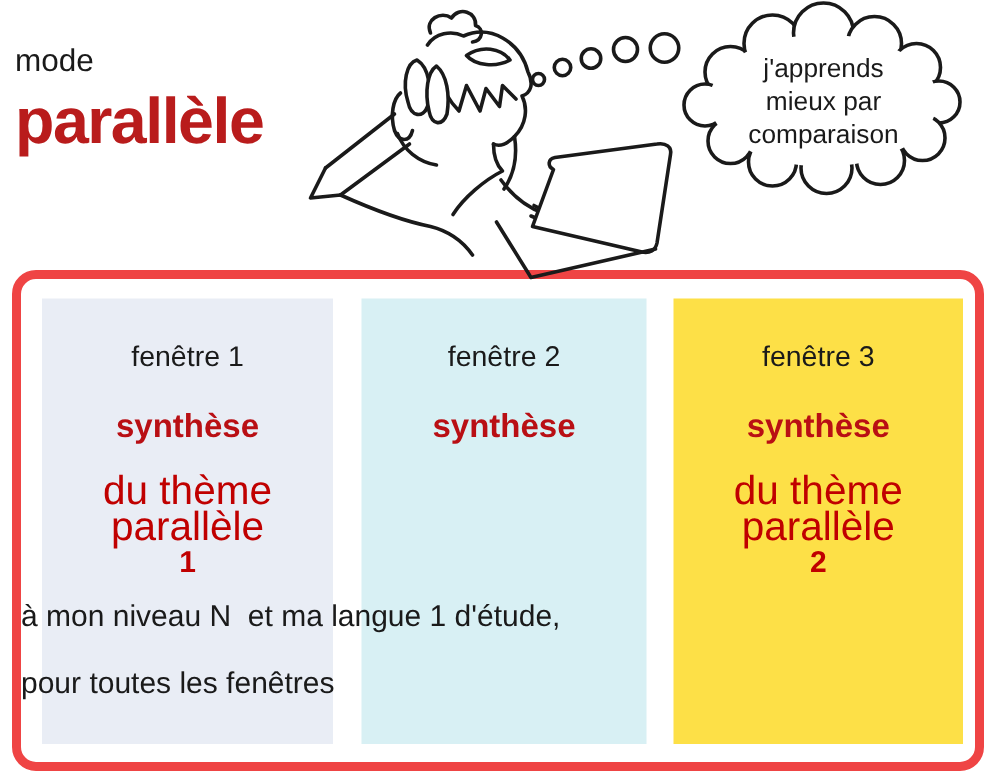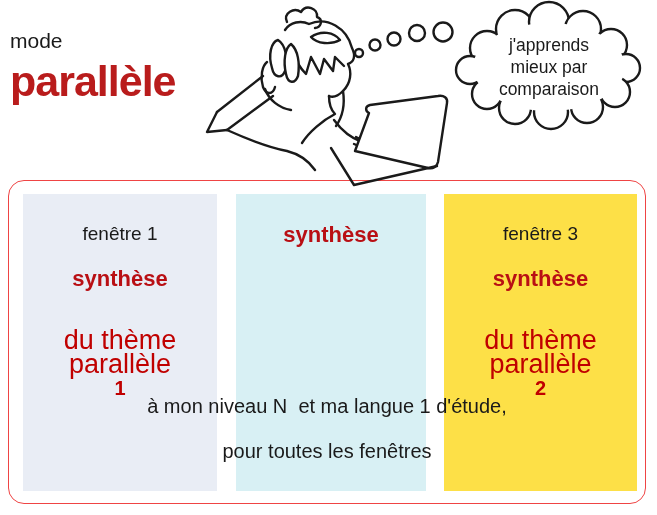--- a/index.html
+++ b/index.html
@@ -12,35 +12,35 @@
   .mode{font-size:21px;color:#1a1a1a;}
   .title{font-size:43px;font-weight:700;color:#b91c1c;margin-top:9px;letter-spacing:-1px;}
   
   .illus{position:absolute;left:205px;top:0;width:452px;height:192px;z-index:3;pointer-events:none;}
   .sk{fill:none;stroke:#1a1a1a;stroke-width:2.4;stroke-linecap:round;stroke-linejoin:round;}
   .skf{fill:#ffffff;stroke:#1a1a1a;stroke-width:2.4;stroke-linecap:round;stroke-linejoin:round;}
   .cloudtext{font-family:"Liberation Sans",sans-serif;font-size:17.5px;fill:#1a1a1a;text-anchor:middle;}
   
   .board{
     position:absolute;left:8px;top:180px;width:636px;height:322px;
-    border:1px solid #ef4444;border-radius:16px;background:#ffffff;z-index:1;
+    border:6px solid #ef4444;border-radius:16px;background:#ffffff;z-index:1;
   }
   .win{
     position:absolute;top:13px;height:297px;text-align:center;z-index:1;
     padding-top:28px;box-sizing:border-box;
   }
   .win-1{left:14px;width:194px;}
   .win-2{left:227px;width:190px;}
   .win-3{left:435px;width:193px;}
   .w-name{font-size:19px;line-height:24px;color:#1a1a1a;margin-bottom:20px;}
-  .w-head{font-size:22px;line-height:26px;font-weight:700;color:#b90f14;margin-bottom:36px;}
+  .w-head{font-size:22px;line-height:26px;font-weight:700;color:#b90f14;margin-bottom:18px;}
   .w-sub{font-size:27px;line-height:24px;color:#c00000;padding:0 5px;}
   .w-emph{font-size:20px;line-height:24px;font-weight:700;color:#c00000;}
   .footer{
-    position:absolute;left:0;right:0;top:212px;z-index:2;text-align:center;
+    position:absolute;left:0;right:0;top:212px;z-index:2;text-align:left;
     font-size:20px;color:#1a1a1a;
   }
   .f1{line-height:27px;white-space:pre-wrap;}
   .f2{line-height:27px;margin-top:18px;}
 </style>
 </head>
 <body>
 
 <div id="stage">
 
@@ -109,20 +109,21 @@
   <div class="board">
 
     <div class="win win-1" style="background-color: rgb(233, 237, 245);">
       <div class="w-name">fenêtre 1</div>
       <div class="w-head">synthèse</div>
       <div class="w-sub">du thème parallèle</div>
       <div class="w-emph">1</div>
     </div>
 
     <div class="win win-2" style="background-color: rgb(216, 240, 244);">
+      <div class="w-name">fenêtre 2</div>
       <div class="w-head">synthèse</div>
       <div class="w-emph"></div>
     </div>
 
     <div class="win win-3" style="background-color: #fde047;">
       <div class="w-name">fenêtre 3</div>
       <div class="w-head">synthèse</div>
       <div class="w-sub">du thème parallèle</div>
       <div class="w-emph">2</div>
     </div>

